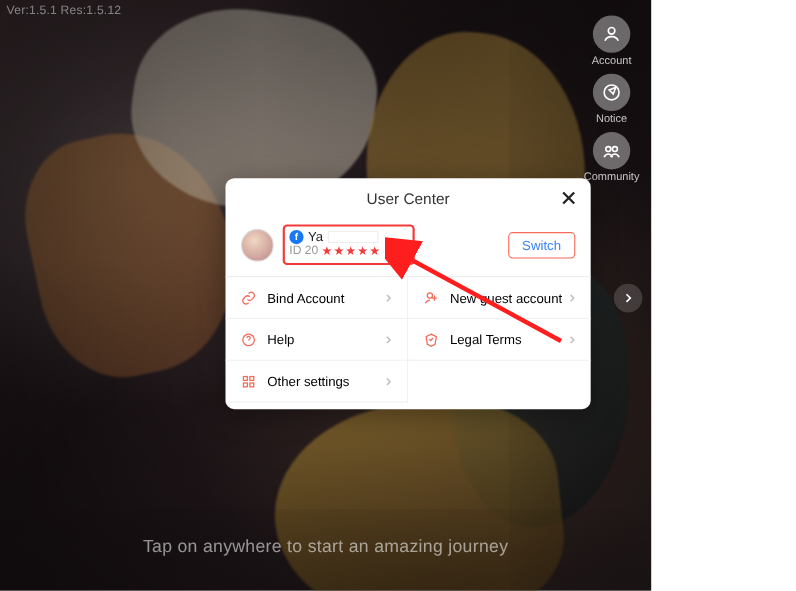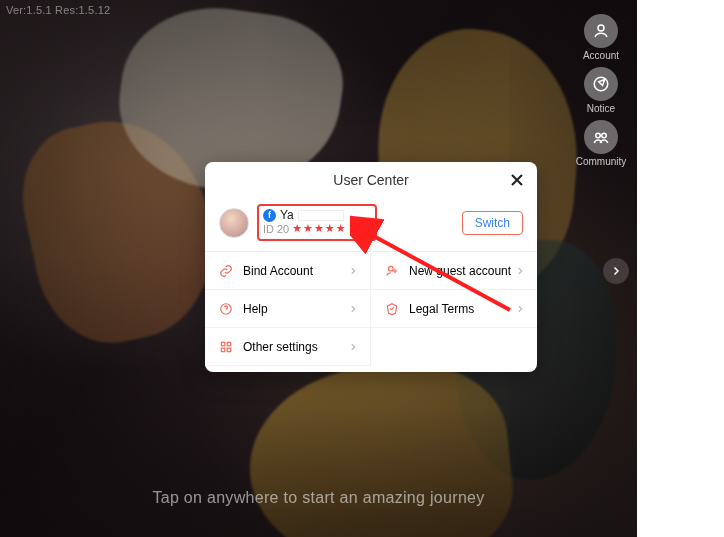--- a/index.html
+++ b/index.html
@@ -1,18 +1,18 @@
 <!DOCTYPE html>
 <html><head>
 <meta charset="utf-8">
 <style>
   * { box-sizing: border-box; margin: 0; padding: 0; }
   html, body { width: 724px; height: 537px; overflow: hidden; font-family: -apple-system, Helvetica, Arial, sans-serif; }
   .stage {
-    position: relative; width: 637px; height: 537px;
+    position: relative; width: 592px; height: 537px;
     background:
       radial-gradient(ellipse at 20% 30%, rgba(255,255,255,0.15), transparent 40%),
       radial-gradient(ellipse at 80% 70%, rgba(255,200,120,0.12), transparent 45%),
       linear-gradient(135deg, #3a2a2d 0%, #1e1518 40%, #2b1f23 100%);
     padding-left: 48px;
   }
   
   .bgshape { position: absolute; filter: blur(1px); opacity: .55; }
   .bg1 { left: 30px; top: 120px; width: 180px; height: 220px; background: linear-gradient(160deg,#b97a3a,#7a4a2a); border-radius: 40% 60% 55% 45%; transform: rotate(-12deg); }
   .bg2 { left: 120px; top: 10px; width: 220px; height: 180px; background: linear-gradient(180deg,#e8e0d0,#bfb4a0); border-radius: 50% 40% 60% 50%; transform: rotate(8deg); }
@@ -41,21 +41,21 @@
   .modal-head { position:relative; height:36px; display:flex; align-items:center; justify-content:center; }
   .modal-title { font-size:14px; color:#333; }
   .modal-close { position:absolute; right:10px; top:8px; width:20px; height:20px; cursor:pointer; color:#222; }
 
   .user-row { display:flex; align-items:center; padding:6px 14px 10px 14px; }
   .avatar { width:30px; height:30px; border-radius:50%; background: radial-gradient(circle at 40% 35%, #f2d6c2, #b88); border:1px solid #ddd; margin-right:8px; flex:0 0 auto; }
   .user-info { flex:1 1 auto; position:relative; }
   .user-box { border:2px solid #f23b3b; border-radius:4px; padding:2px 8px 4px 4px; display:inline-block; min-width:120px; }
   .user-name { display:flex; align-items:center; gap:4px; font-size:12px; color:#222; }
   .fb-badge { width:13px; height:13px; border-radius:50%; background:#1877F2; color:#fff; font-size:9px; font-weight:700; display:inline-flex; align-items:center; justify-content:center; }
-  .user-id { font-size:11px; color:#9a9a9a; display:flex; align-items:center; gap:3px; }
+  .user-id { font-size:11px; color:#9a9a9a; display:flex; gap:3px; }
   .stars { color:#f23b3b; letter-spacing:1px; font-size:11px; }
   .switch-btn { border:1px solid #f56a5a; color:#3b82f6; background:#fff; font-size:12px; padding:4px 12px; border-radius:4px; cursor:pointer; }
 
   .grid { flex:1; display:grid; grid-template-columns:1fr 1fr; grid-template-rows:repeat(3, 38px); border-top:1px solid #eee; }
   .cell { display:flex; align-items:center; padding:0 12px; border-bottom:1px solid #f1f1f1; cursor:pointer; }
   .cell:nth-child(odd){ border-right:1px solid #f1f1f1; }
   .cell-icon { width:18px; display:flex; justify-content:center; color:#f56a5a; margin-right:8px; }
   .cell-label { flex:1; font-size:12px; color:#000000; }
   .chev { color:#bbb; }
 

